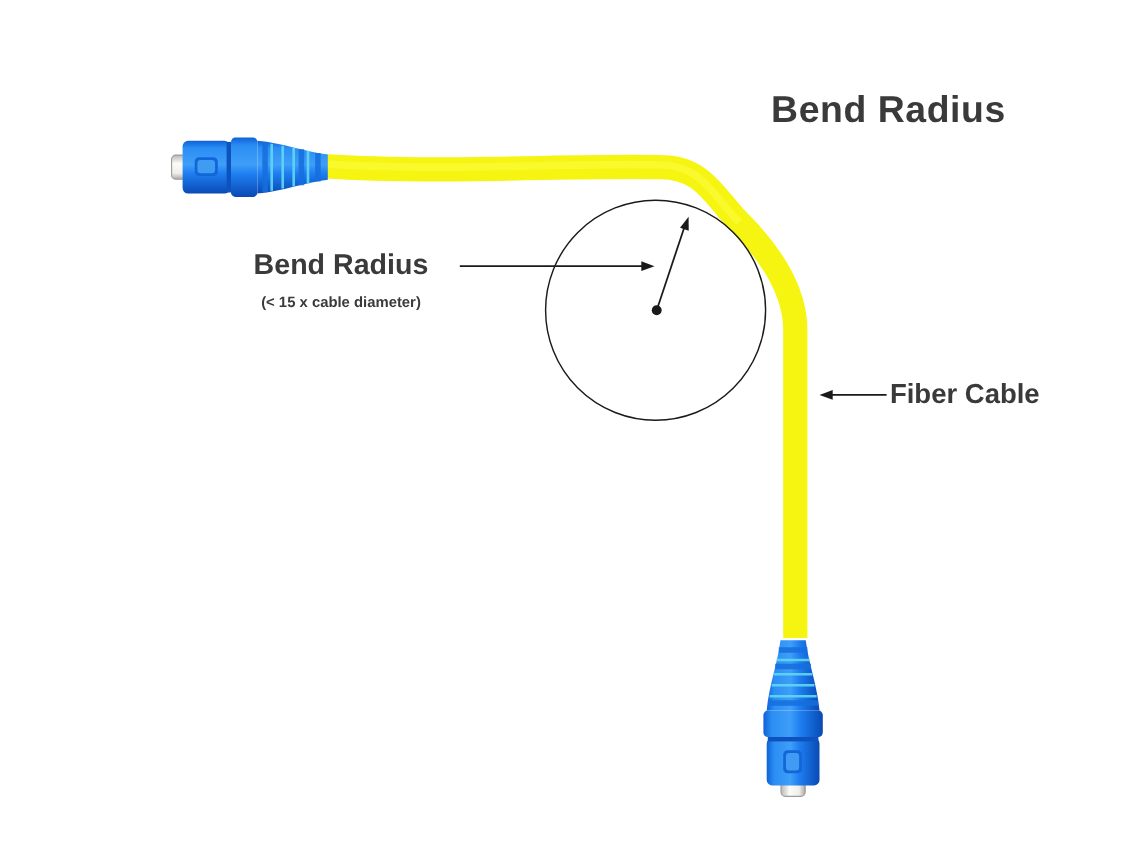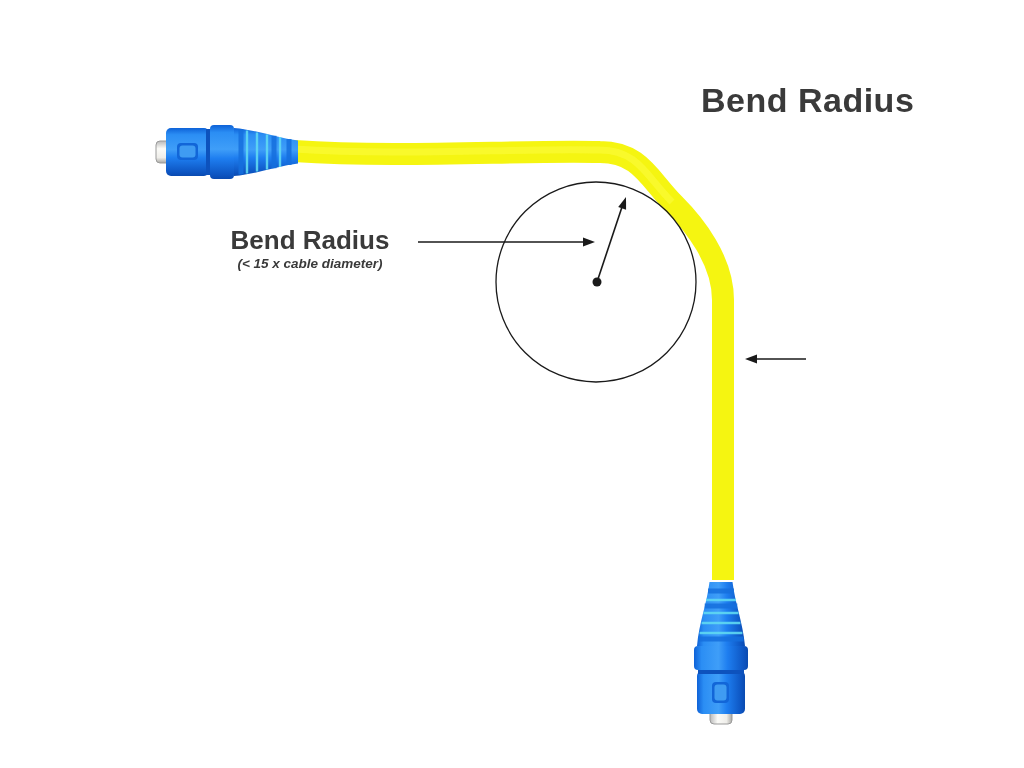--- a/index.html
+++ b/index.html
@@ -19,22 +19,22 @@
   }
   .annot-left {
     position: absolute; left: 224px; top: 226px; width: 172px;
     text-align: center;
   }
   .annot-left .annot-title {
     font-size: 26px; font-weight: 700; line-height: 1.15;
     color: var(--text-dark, #3a3a3a); white-space: nowrap;
   }
   .annot-left .annot-sub {
-    margin-top: 0; font-size: 13.5px; font-weight: 700;
-    color: var(--text-dark, #3a3a3a); white-space: nowrap; font-style: italic;
+    margin-top: 11px; font-size: 13.5px; font-weight: 700;
+    color: var(--text-dark, #3a3a3a); white-space: nowrap;
   }
   .annot-right {
     position: absolute; left: 809px; top: 345px;
     font-size: 25px; font-weight: 700; line-height: 1.1;
     color: var(--text-dark, #3a3a3a); white-space: nowrap;
   }
 </style>
 </head>
 <body>
 
@@ -95,14 +95,15 @@
     </g>
   </svg>
 
   <h1 class="title">Bend Radius</h1>
 
   <div class="annot-left">
     <div class="annot-title">Bend Radius</div>
     <div class="annot-sub">(&lt; 15 x cable diameter)</div>
   </div>
 
+  <div class="annot-right">Fiber Cable</div>
 
 </div>
 
 </body></html>

